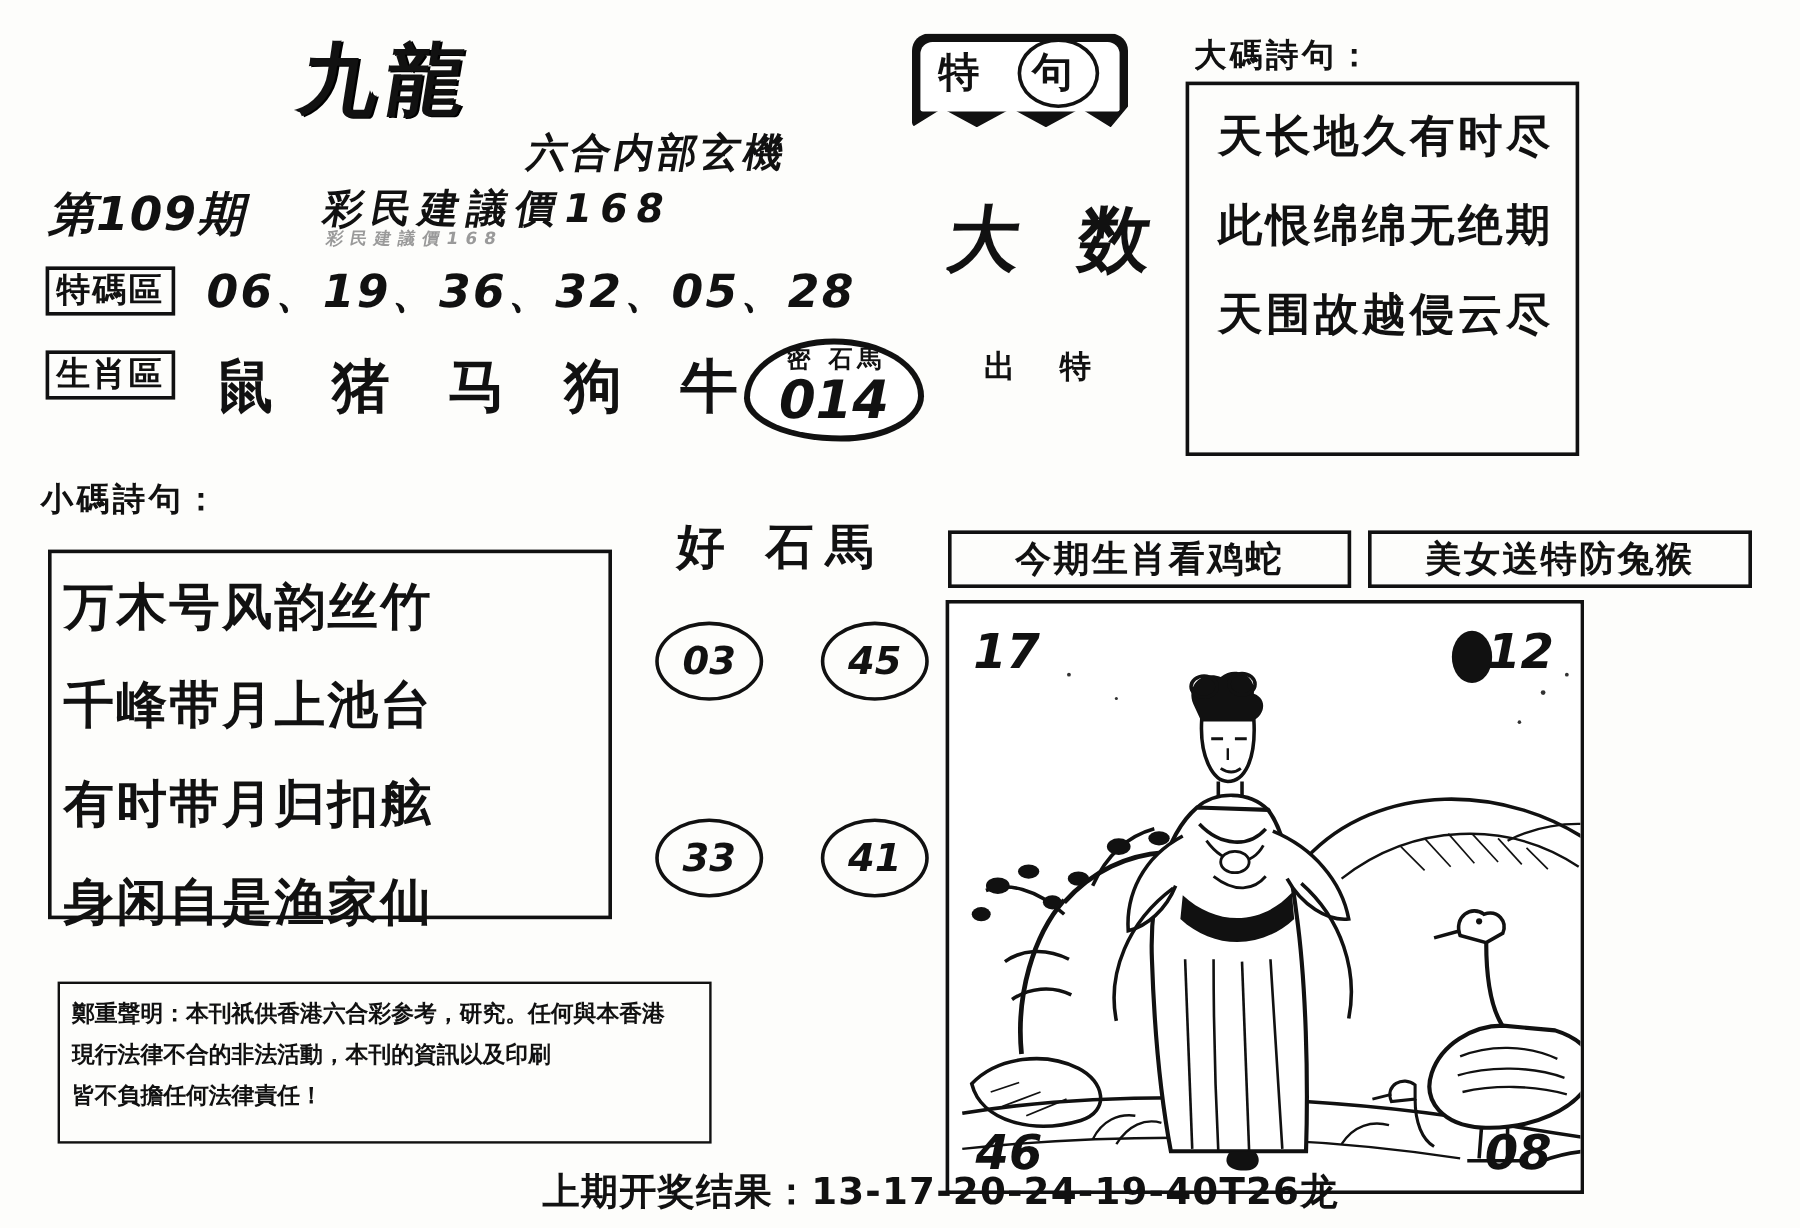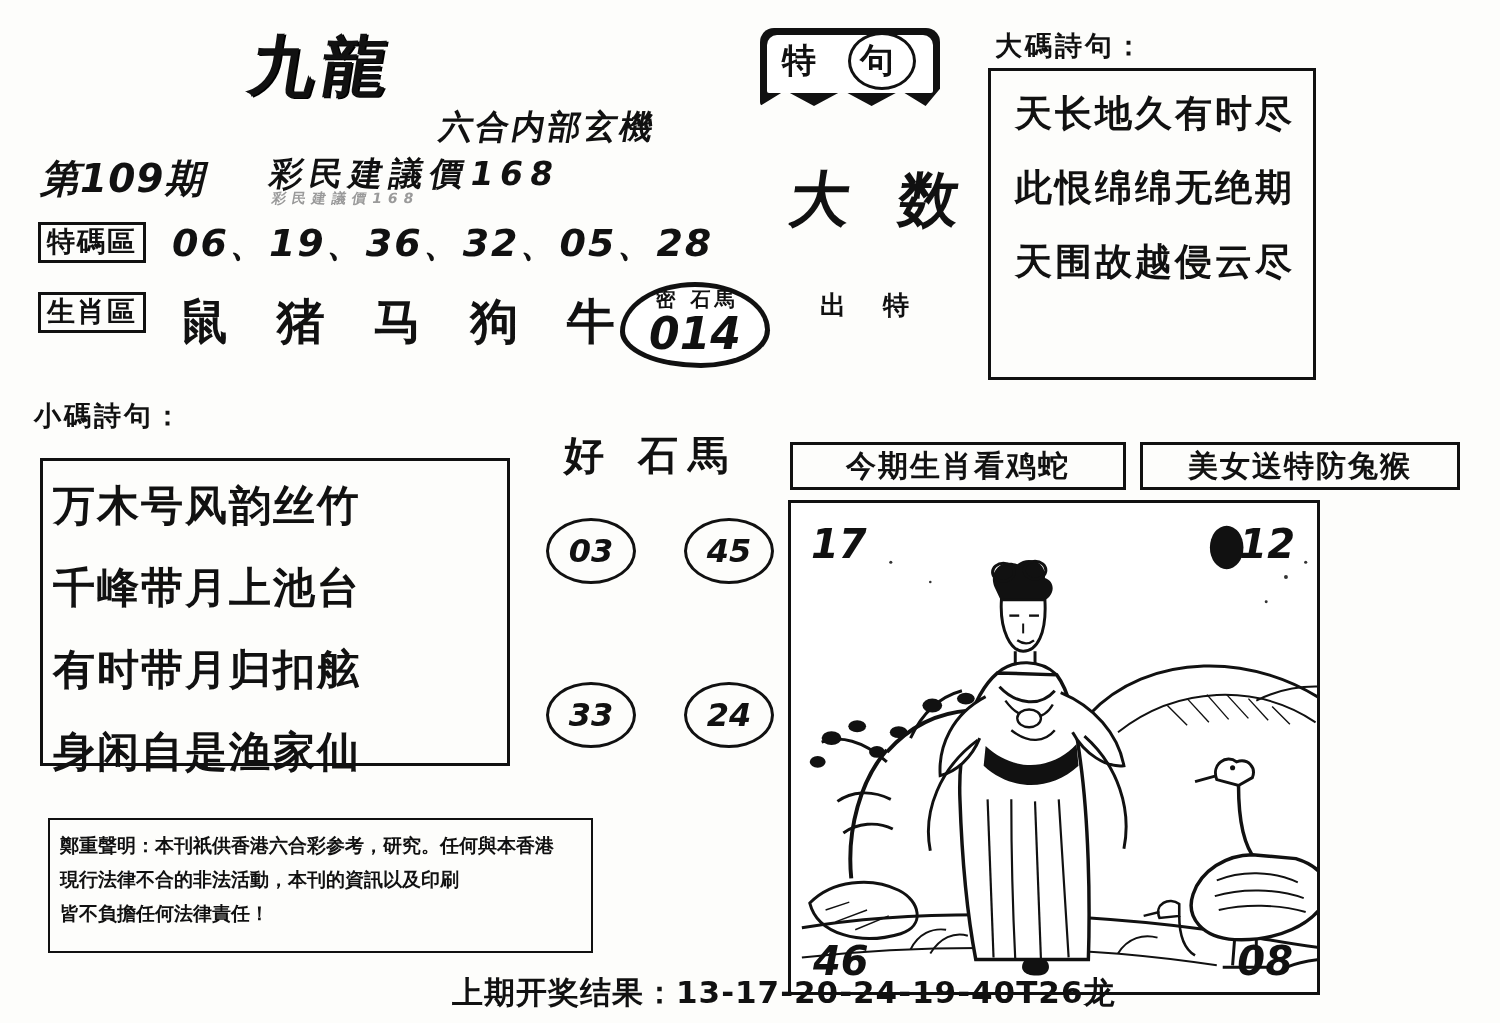--- a/index.html
+++ b/index.html
@@ -258,21 +258,21 @@
   <div class="abs" id="disclaimer-box">
     <div class="line cn">鄭重聲明：本刊祇供香港六合彩参考，研究。任何與本香港</div>
     <div class="line cn">現行法律不合的非法活動，本刊的資訊以及印刷</div>
     <div class="line cn">皆不負擔任何法律責任！</div>
   </div>
 
   <div class="abs cn" id="haoma-title">好 石馬</div>
   <div class="abs circle-num" id="hao-03">03</div>
   <div class="abs circle-num" id="hao-45">45</div>
   <div class="abs circle-num" id="hao-33">33</div>
-  <div class="abs circle-num" id="hao-24">24</div>
+  <div class="abs circle-num" id="hao-24">41</div>
 
   <div class="abs topbanner cn" id="banner-left">今期生肖看鸡蛇</div>
   <div class="abs topbanner cn" id="banner-right">美女送特防兔猴</div>
 
   <div class="abs" id="picture-frame">
     <svg viewBox="0 0 660 495" width="654" height="489">
       <rect x="0" y="0" width="660" height="495" fill="#ffffff"></rect>
 
       <ellipse cx="440" cy="45" rx="17" ry="22" fill="#111"></ellipse>
 

